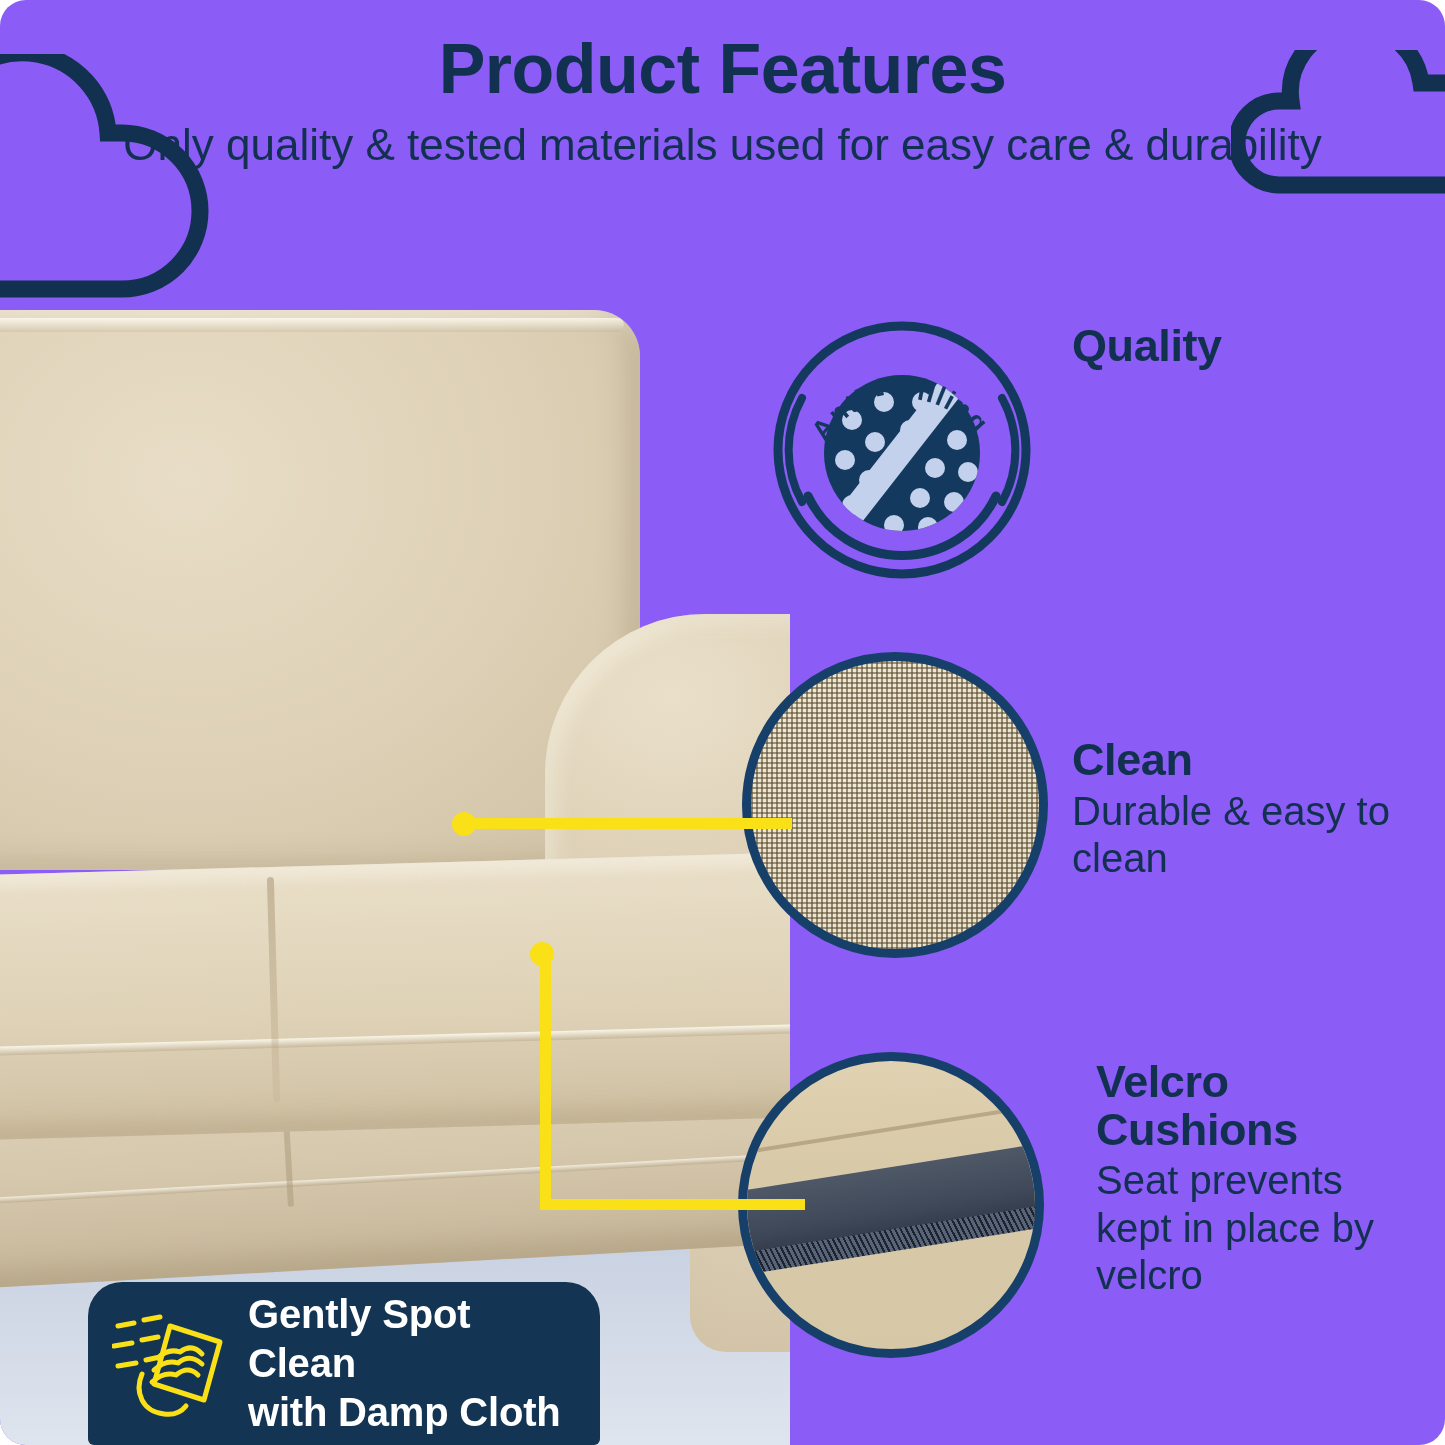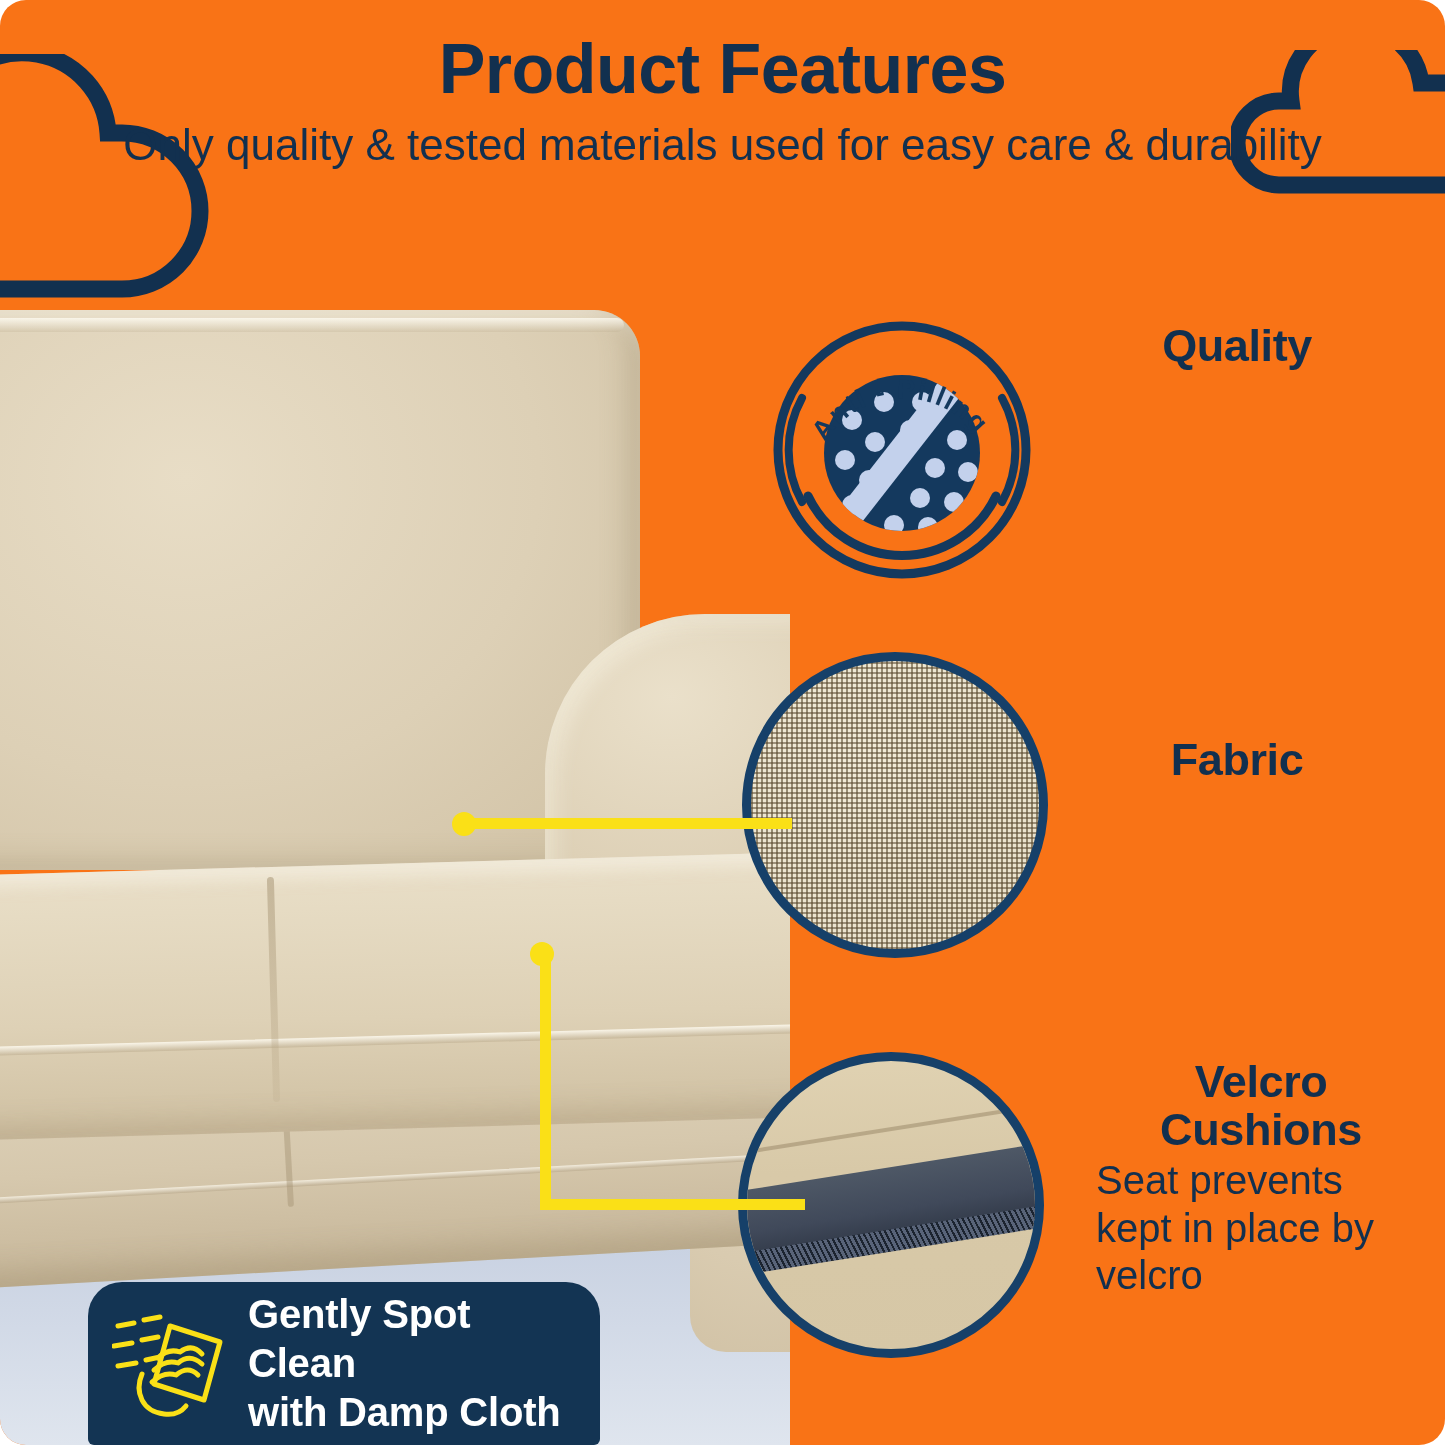--- a/index.html
+++ b/index.html
@@ -12,21 +12,21 @@
     height: 1445px;
     font-family: "Liberation Sans", sans-serif;
     overflow: hidden;
   }
 
   
   #card {
     position: relative;
     width: 1445px;
     height: 1445px;
-    background: #f97316;
+    background: #8b5cf6;
     border-radius: 26px;
     overflow: hidden;
   }
 
   
   .cloud {
     position: absolute;
     pointer-events: none;
   }
 
@@ -290,21 +290,20 @@
     width: 330px;
     color: #12304f;
     z-index: 5;
   }
   .feature-text h3 {
     margin: 0;
     font-size: 45px;
     font-weight: 800;
     line-height: 1.06;
     letter-spacing: -0.4px;
-    text-align: center;
   }
   .feature-text p {
     margin: 4px 0 0 0;
     font-size: 40px;
     font-weight: 400;
     line-height: 1.18;
   }
   #text-quality { top: 322px; }
   #text-fabric  { top: 736px; }
   #text-velcro  { top: 1058px; margin-left: 24px; }
@@ -429,21 +428,22 @@
 
   <div class="leader-dot" id="lead-velcro-dot"></div>
   <div class="leader" id="lead-velcro-v"></div>
   <div class="leader" id="lead-velcro-h"></div>
 
   <div class="feature-text" id="text-quality">
     <h3>Quality</h3>
   </div>
 
   <div class="feature-text" id="text-fabric">
-    <h3>Fabric</h3>
+    <h3>Clean</h3>
+    <p>Durable &amp; easy to clean</p>
   </div>
 
   <div class="feature-text" id="text-velcro">
     <h3>Velcro Cushions</h3>
     <p>Seat prevents kept in place by velcro</p>
   </div>
 
   <div id="banner">
     <svg id="banner-icon" width="118" height="112" viewBox="0 0 118 112">
       <g fill="none" stroke="#fae017" stroke-width="5" stroke-linecap="round" stroke-linejoin="round">

